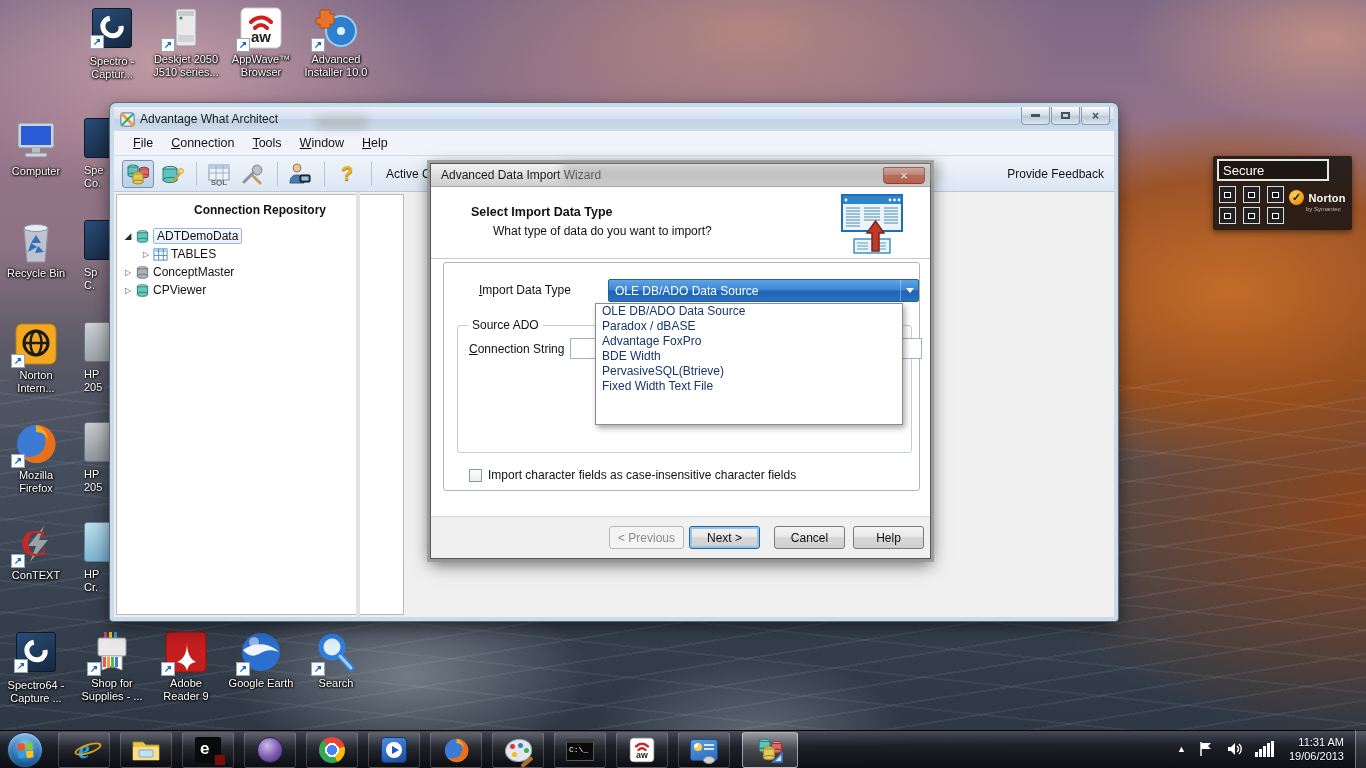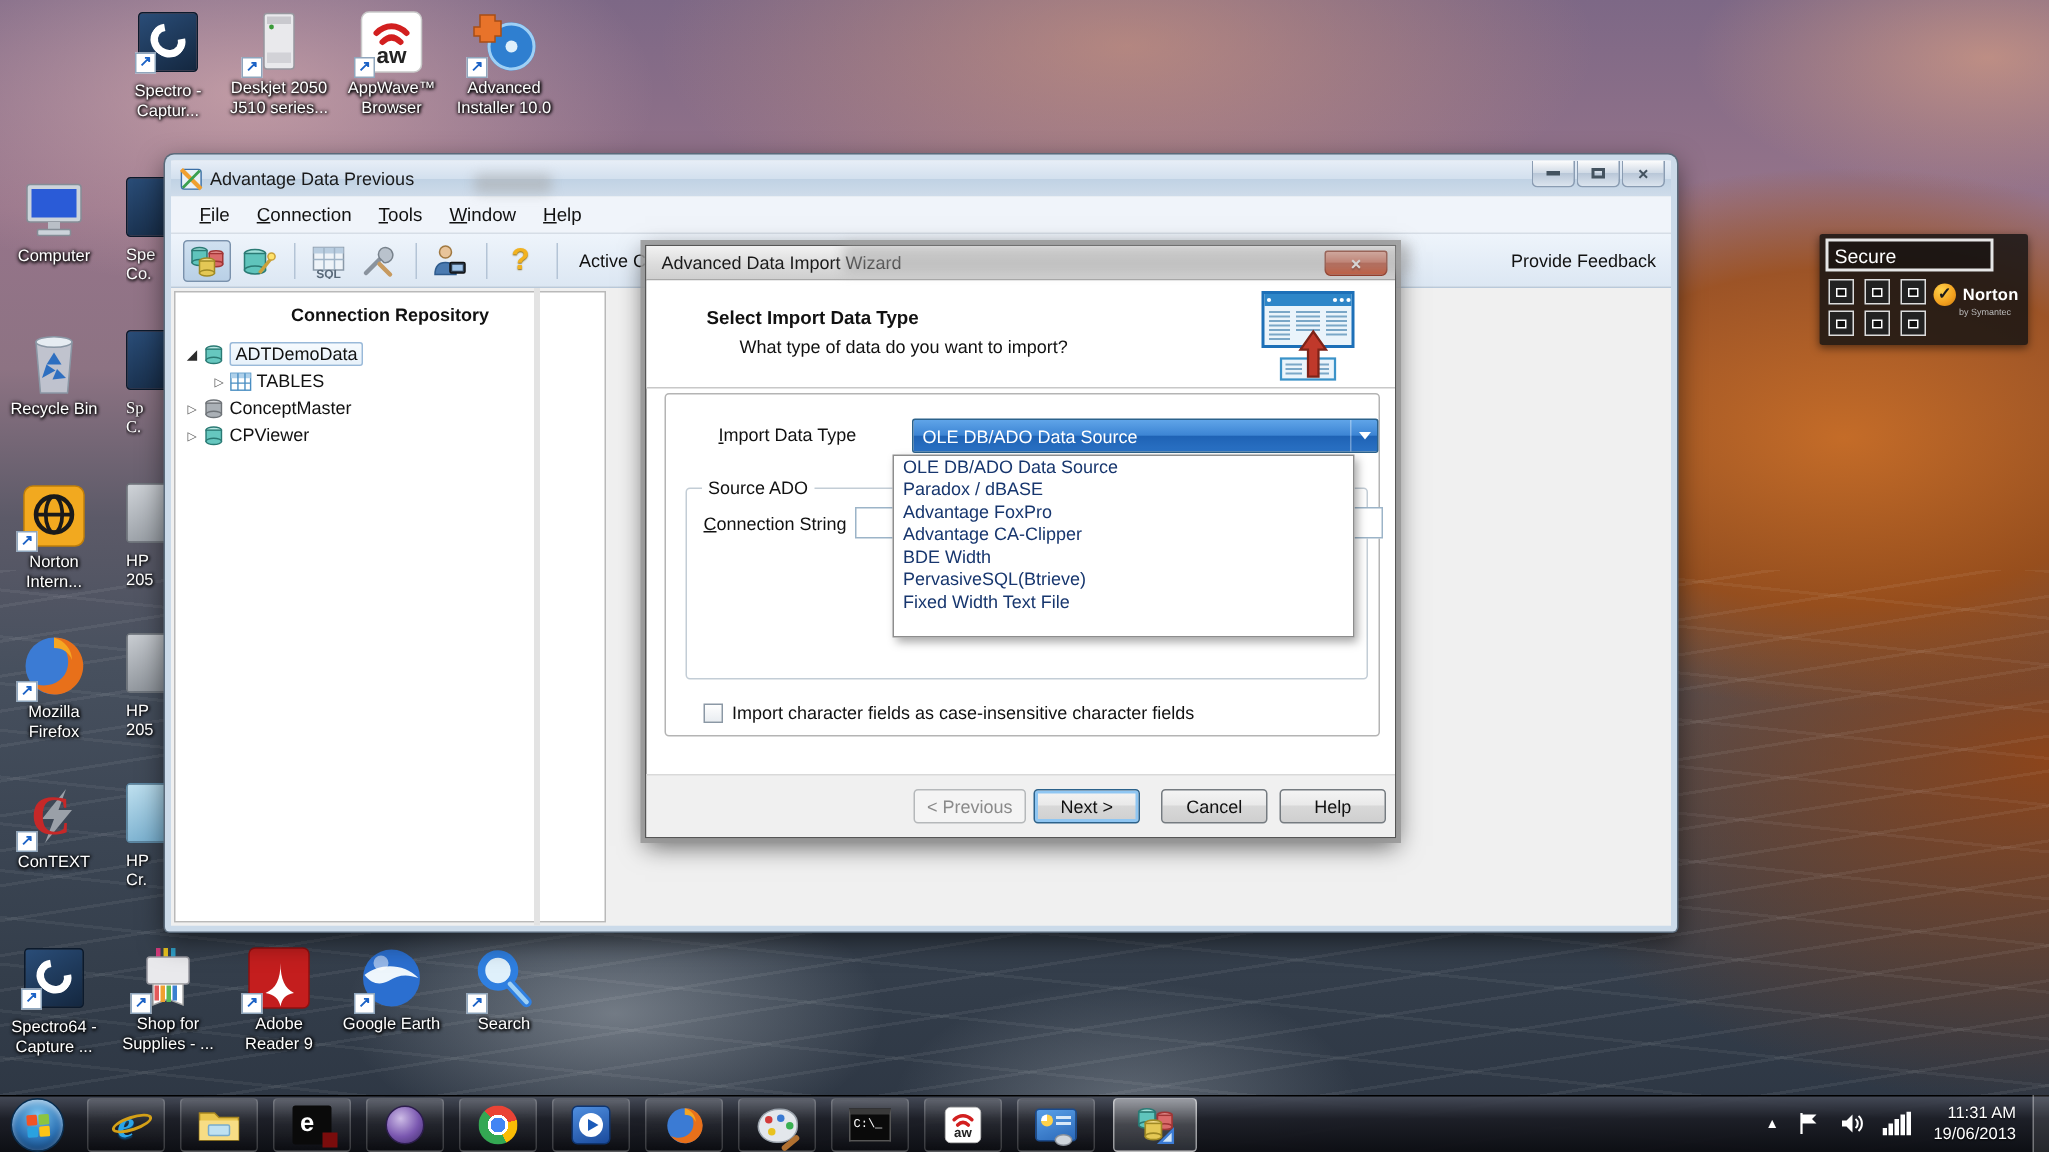--- a/index.html
+++ b/index.html
@@ -271,21 +271,21 @@
     <div class="lbl">ConTEXT</div>
   </div>
 
   <div class="partialcol" style="top:118px;">
     <div class="img40">
         <div class="navysq" style="margin:0;"></div>
       </div>
     <div class="lbl">Spe
 Co.</div>
   </div>
-  <div class="partialcol" style="top:220px;font-family:Liberation Serif, serif;">
+  <div class="partialcol" style="top:220px;">
     <div class="img40">
         <div class="navysq" style="margin:0;"></div>
       </div>
     <div class="lbl">Sp
 C.</div>
   </div>
   <div class="partialcol" style="top:322px;">
     <div class="img40" style="background:linear-gradient(160deg,#cfd3d8,#8f959c);border:1px solid #6e747b;border-radius:3px;"></div>
     <div class="lbl">HP
 205</div>
@@ -391,21 +391,21 @@
     </div>
   </div>
 
   <div class="mainwin">
     <div class="titlebar">
       <svg class="wicon" viewBox="0 0 16 16">
           <rect x="1" y="1" width="14" height="14" rx="2" fill="#e8f0f8" stroke="#3a6ea5"></rect>
           <path d="M1 1l14 14" stroke="#f0a030" stroke-width="3"></path>
           <path d="M2 14L14 2" stroke="#3aa050" stroke-width="2"></path>
         </svg>
-      <span>Advantage Data Previous</span>
+      <span>Advantage What Architect</span>
     </div>
     <div class="winbtns">
       <div class="wbtn">
           <div class="bar"></div>
         </div>
       <div class="wbtn">
           <div class="box"></div>
         </div>
       <div class="wbtn">
           <div class="x">×</div>
@@ -597,21 +597,20 @@
       <div class="wbtn2 focused" style="left:258px;width:71px;">Next &gt;</div>
       <div class="wbtn2" style="left:343px;width:71px;">Cancel</div>
       <div class="wbtn2" style="left:422px;width:71px;">Help</div>
     </div>
   </div>
 
   <div class="ddlist">
     <div class="dd-item">OLE DB/ADO Data Source</div>
     <div class="dd-item">Paradox / dBASE</div>
     <div class="dd-item">Advantage FoxPro</div>
-    <div class="dd-item">Advantage CA-Clipper</div>
     <div class="dd-item">BDE Width</div>
     <div class="dd-item">PervasiveSQL(Btrieve)</div>
     <div class="dd-item">Fixed Width Text File</div>
   </div>
 
   <div class="redact" style="left:316px;top:116px;width:52px;height:13px;"></div>
   <div class="redact" style="left:562px;top:162px;width:378px;height:20px;"></div>
 
   <div class="taskbar">
     <div class="orb">

